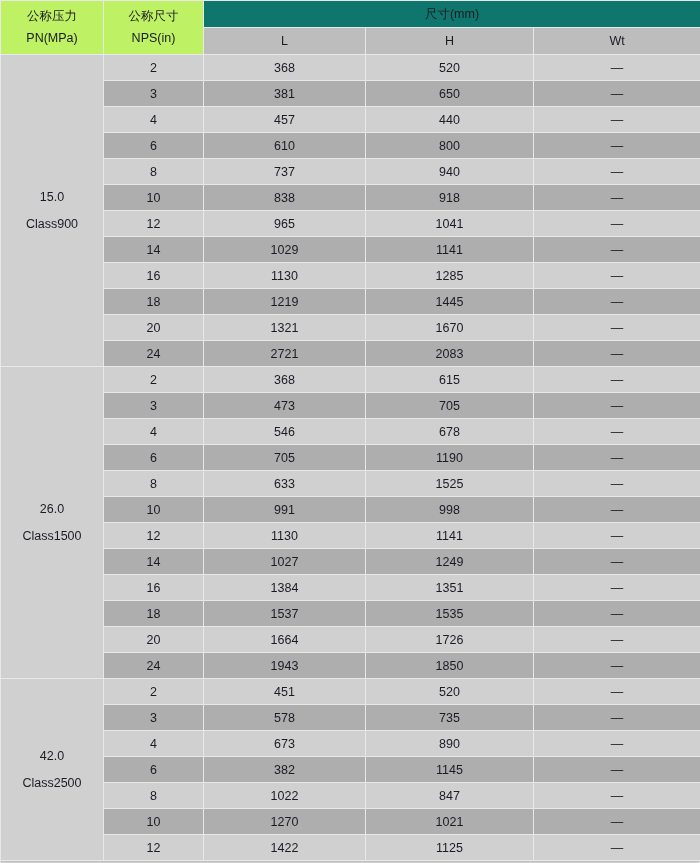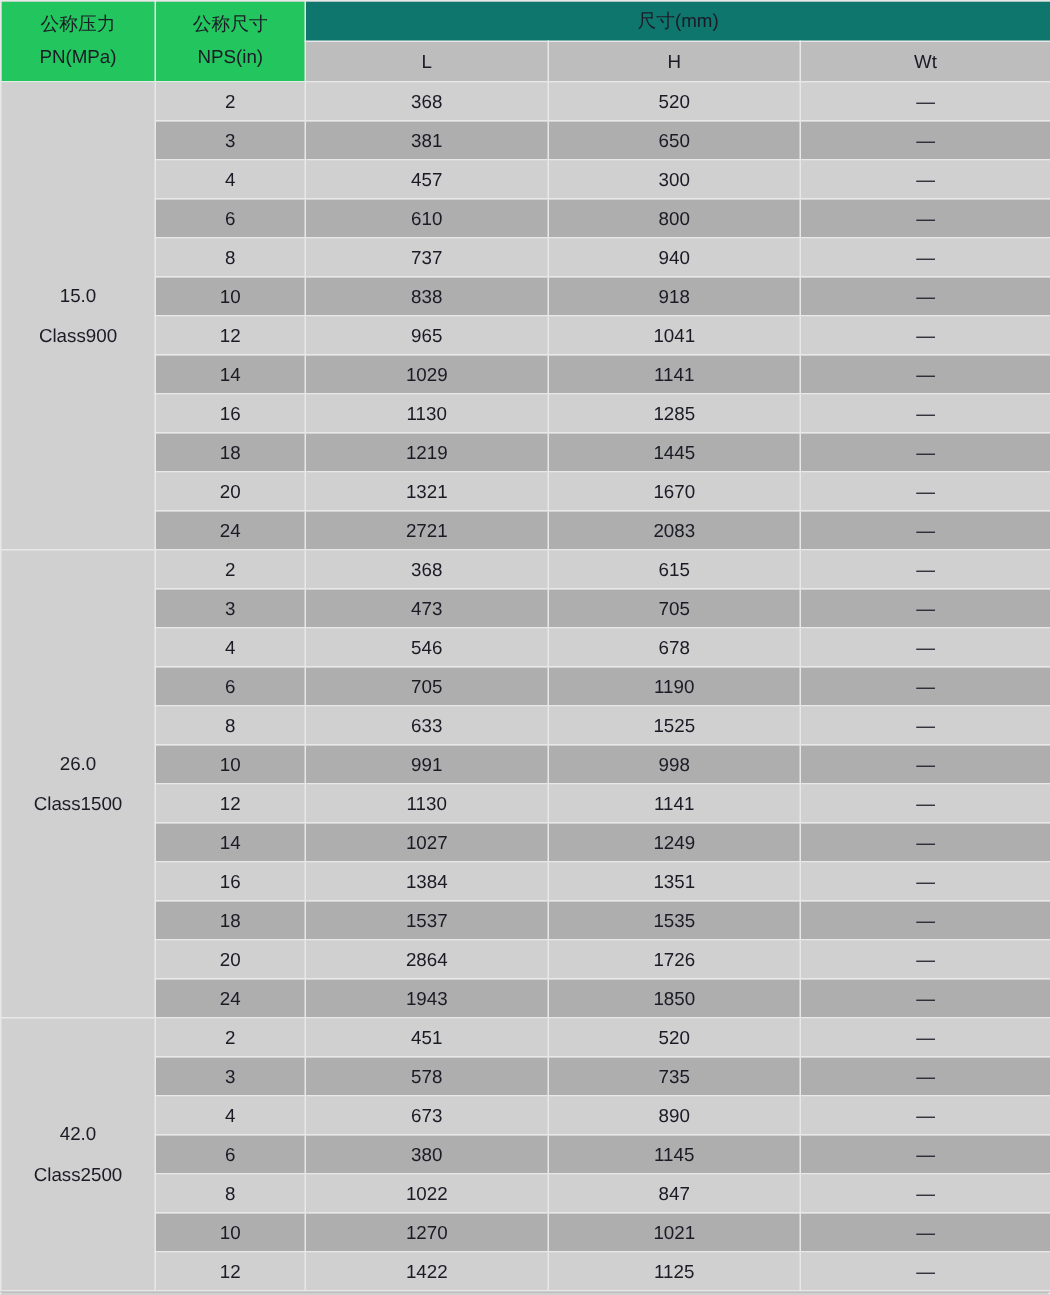--- a/index.html
+++ b/index.html
@@ -30,21 +30,21 @@
   
   .hdr-top {
     background: #0f766e;
     height: 26px;
   }
   .hdr-sub {
     background: #bdbdbd;
     height: 26px;
   }
   .hdr-span2 {
-    background: #22c55e;
+    background: #bef264;
     line-height: 1.75;
     padding: 3px 0;
   }
   .hdr-span2 .ln {
     display: block;
   }
   
   .grp-cell {
     background: #d0d0d0;
     line-height: 2.1;
@@ -120,21 +120,21 @@
       </tr>
       <tr class="row-dark">
         <td class="data">3</td>
         <td class="data">381</td>
         <td class="data">650</td>
         <td class="data">—</td>
       </tr>
       <tr class="row-light">
         <td class="data">4</td>
         <td class="data">457</td>
-        <td class="data">300</td>
+        <td class="data">440</td>
         <td class="data">—</td>
       </tr>
       <tr class="row-dark">
         <td class="data">6</td>
         <td class="data">610</td>
         <td class="data">800</td>
         <td class="data">—</td>
       </tr>
       <tr class="row-light">
         <td class="data">8</td>
@@ -243,21 +243,21 @@
         <td class="data">—</td>
       </tr>
       <tr class="row-dark">
         <td class="data">18</td>
         <td class="data">1537</td>
         <td class="data">1535</td>
         <td class="data">—</td>
       </tr>
       <tr class="row-light">
         <td class="data">20</td>
-        <td class="data">2864</td>
+        <td class="data">1664</td>
         <td class="data">1726</td>
         <td class="data">—</td>
       </tr>
       <tr class="row-dark">
         <td class="data">24</td>
         <td class="data">1943</td>
         <td class="data">1850</td>
         <td class="data">—</td>
       </tr>
       <tr class="row-light">
@@ -277,21 +277,21 @@
         <td class="data">—</td>
       </tr>
       <tr class="row-light">
         <td class="data">4</td>
         <td class="data">673</td>
         <td class="data">890</td>
         <td class="data">—</td>
       </tr>
       <tr class="row-dark">
         <td class="data">6</td>
-        <td class="data">380</td>
+        <td class="data">382</td>
         <td class="data">1145</td>
         <td class="data">—</td>
       </tr>
       <tr class="row-light">
         <td class="data">8</td>
         <td class="data">1022</td>
         <td class="data">847</td>
         <td class="data">—</td>
       </tr>
       <tr class="row-dark">

